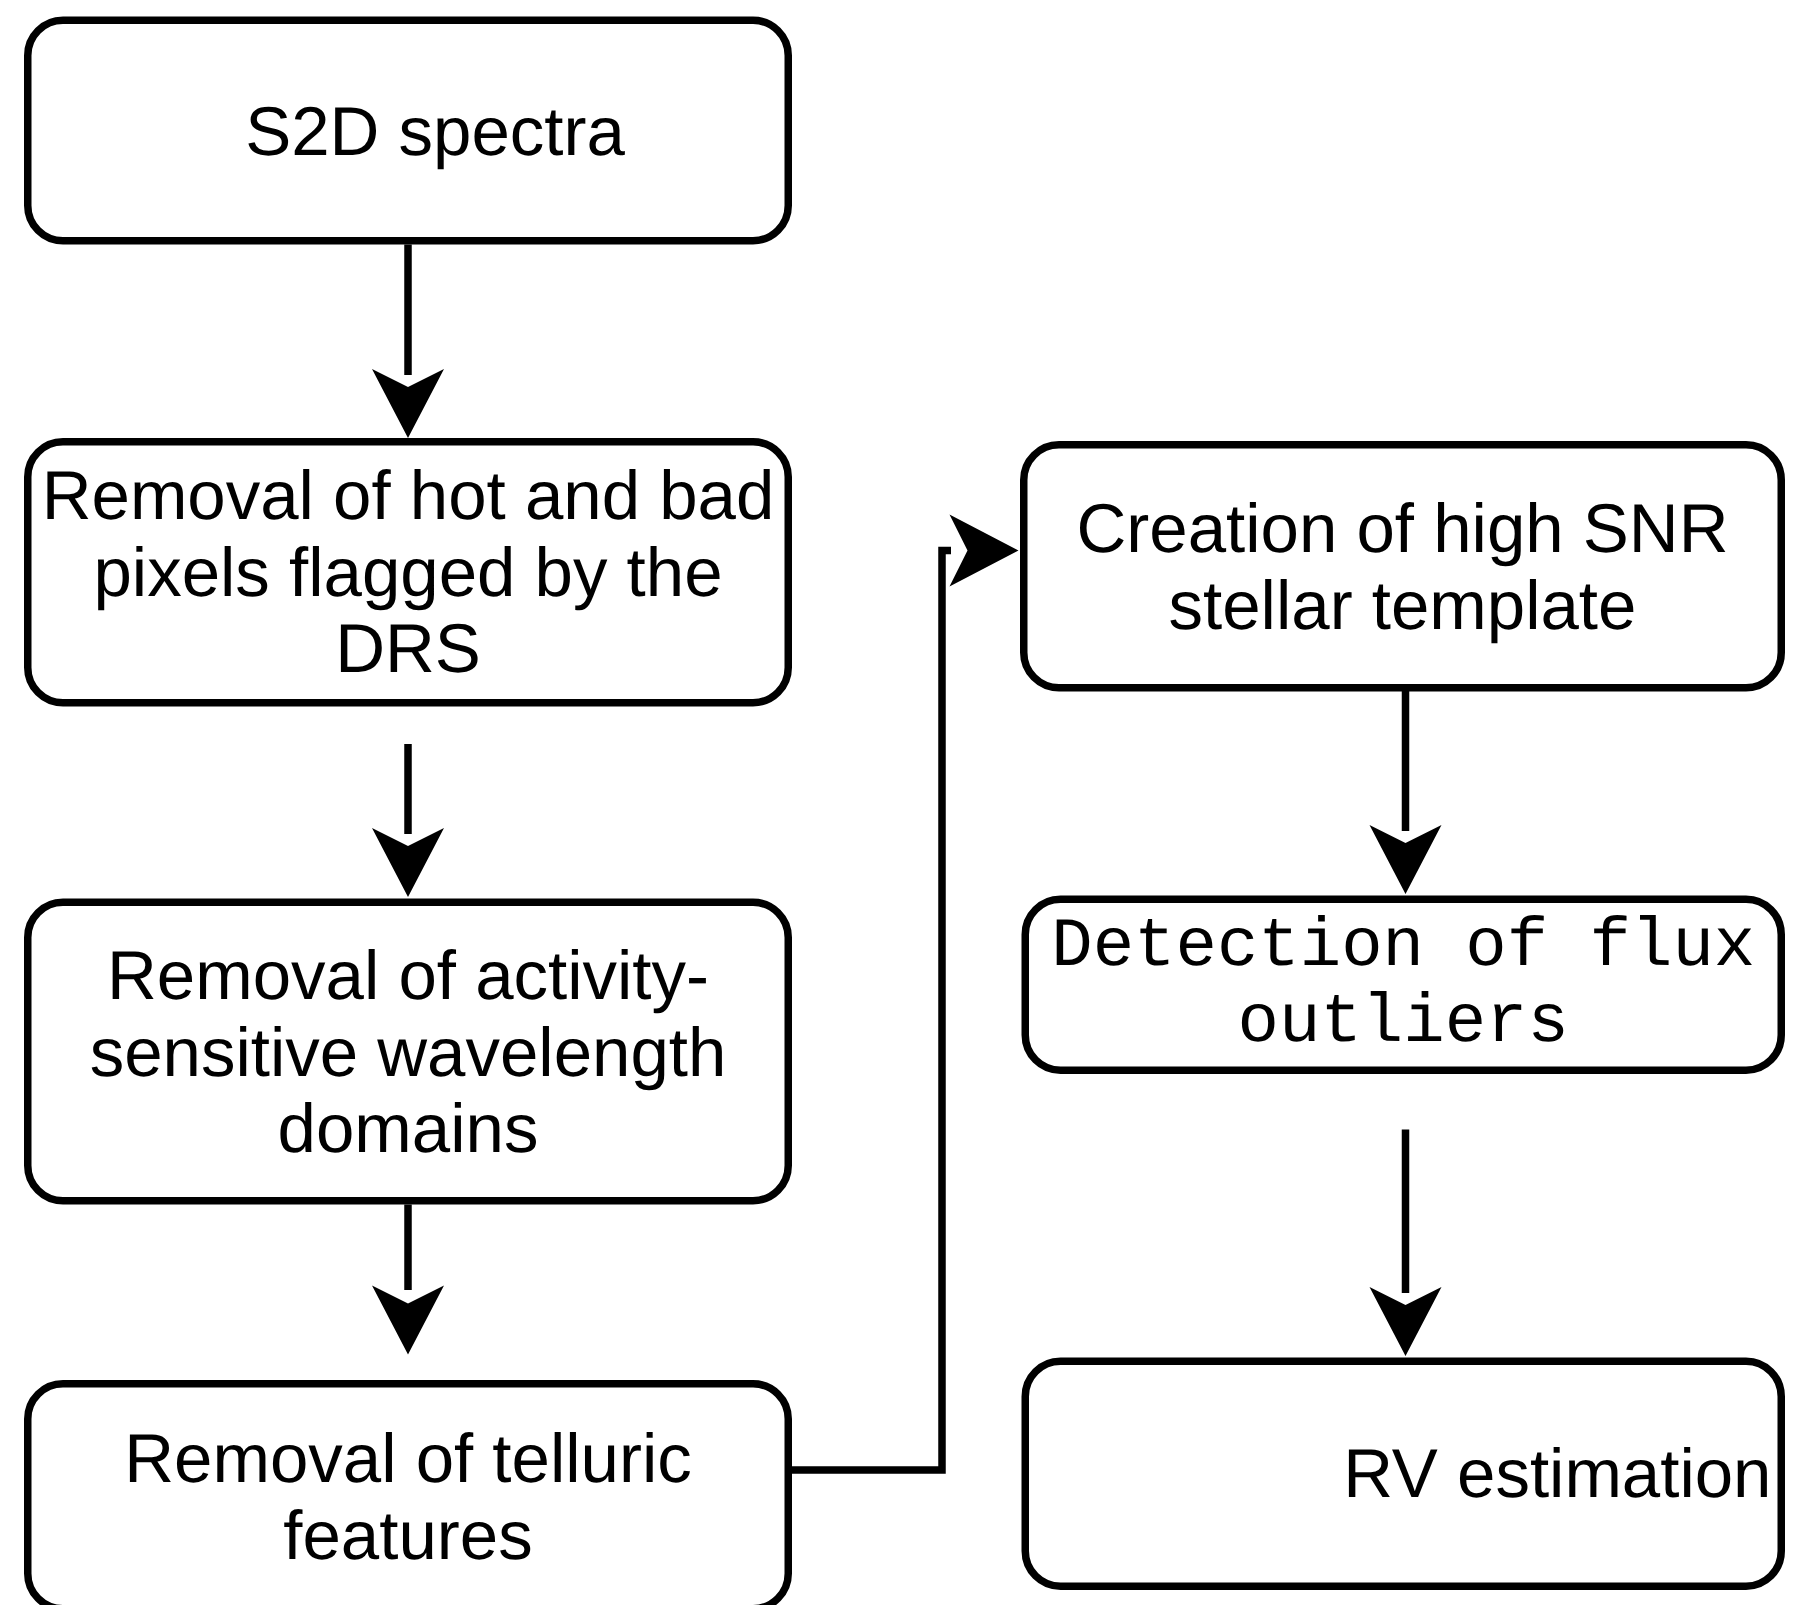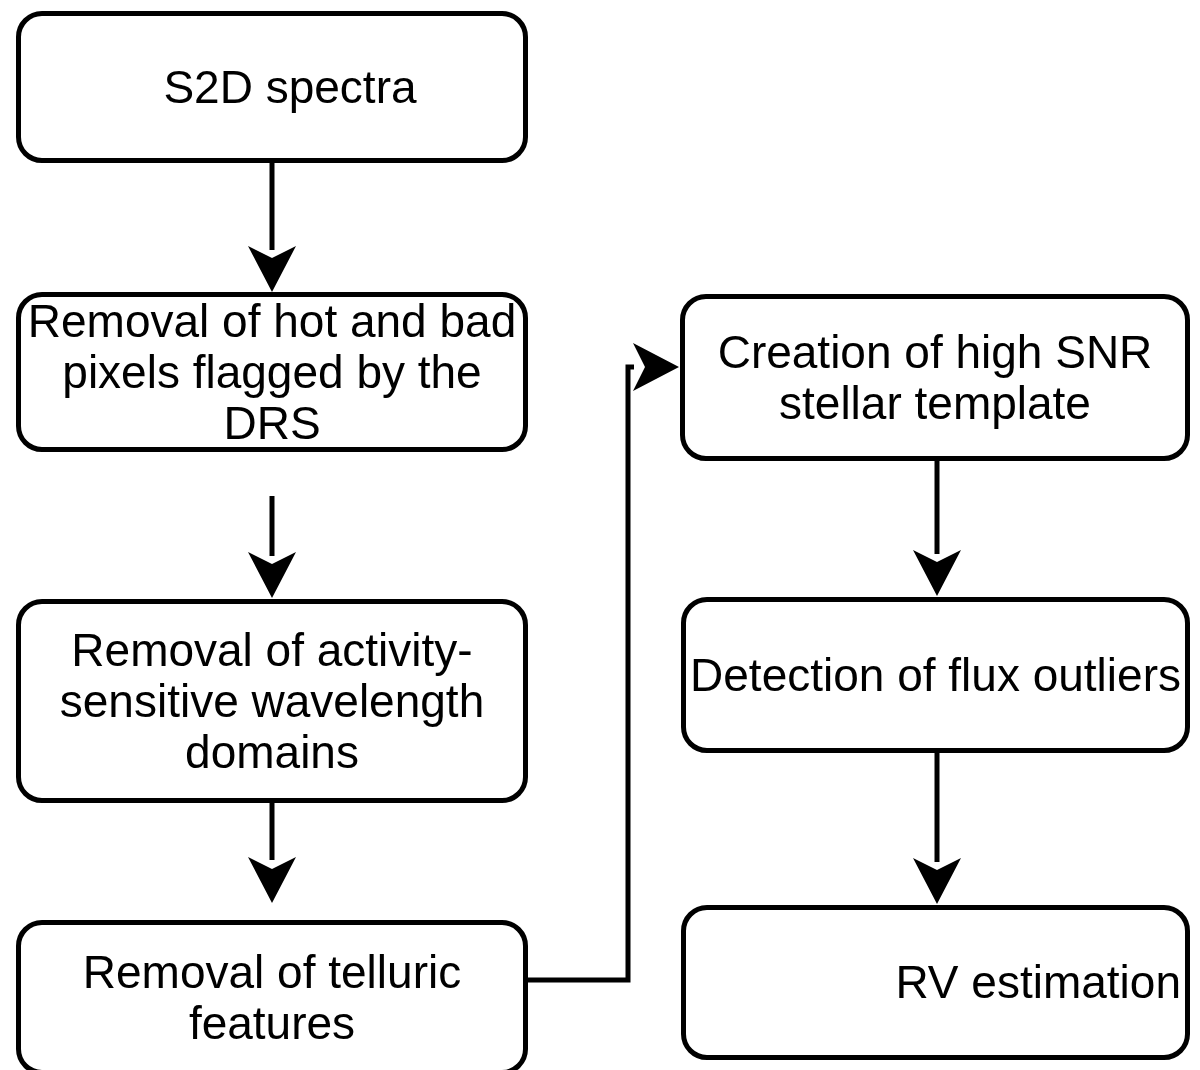--- a/index.html
+++ b/index.html
@@ -34,26 +34,26 @@
     align-items: center;
     justify-content: center;
     text-align: center;
     font-size: 46px;
     line-height: 51px;
     white-space: pre-line;
     padding: 0 4px;
   }
   
   .n-s2d       { left: 16px;  top: 11px;  width: 512px; height: 152px; padding-left: 40px; }
-  .n-hotbad    { left: 16px;  top: 292px; width: 512px; height: 160px; }
+  .n-hotbad    { left: 16px;  top: 292px; width: 512px; height: 179px; }
   .n-activity  { left: 16px;  top: 599px; width: 512px; height: 204px; text-align: center; }
   .n-telluric  { left: 16px;  top: 920px; width: 512px; height: 155px; }
   
   .n-template  { left: 680px; top: 294px; width: 510px; height: 167px; }
-  .n-outliers  { left: 681px; top: 597px; width: 509px; height: 156px; }
+  .n-outliers  { left: 681px; top: 597px; width: 509px; height: 119px; font-family: Liberation Mono, monospace; }
   .n-rv        { left: 681px; top: 905px; width: 509px; height: 155px; justify-content: flex-end; }
 
   .edge-stroke {
     stroke: #000000;
     stroke-width: 5;
     fill: none;
     stroke-linejoin: miter;
   }
   .edge-head {
     fill: #000000;

